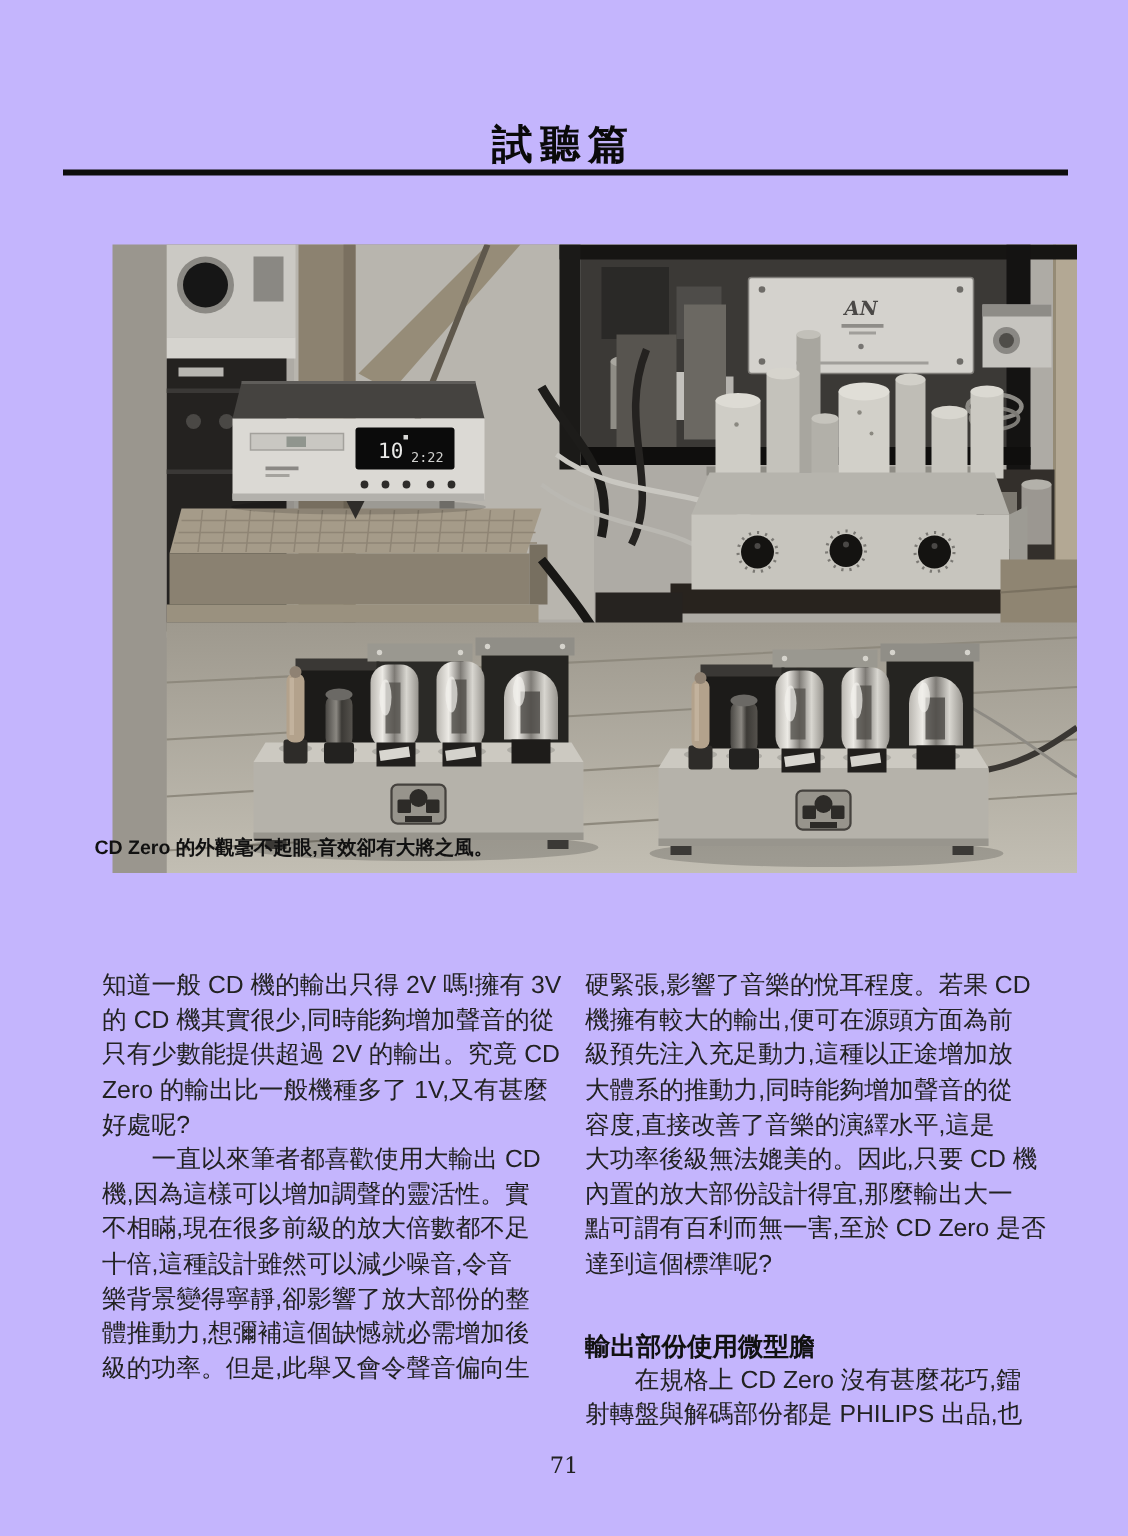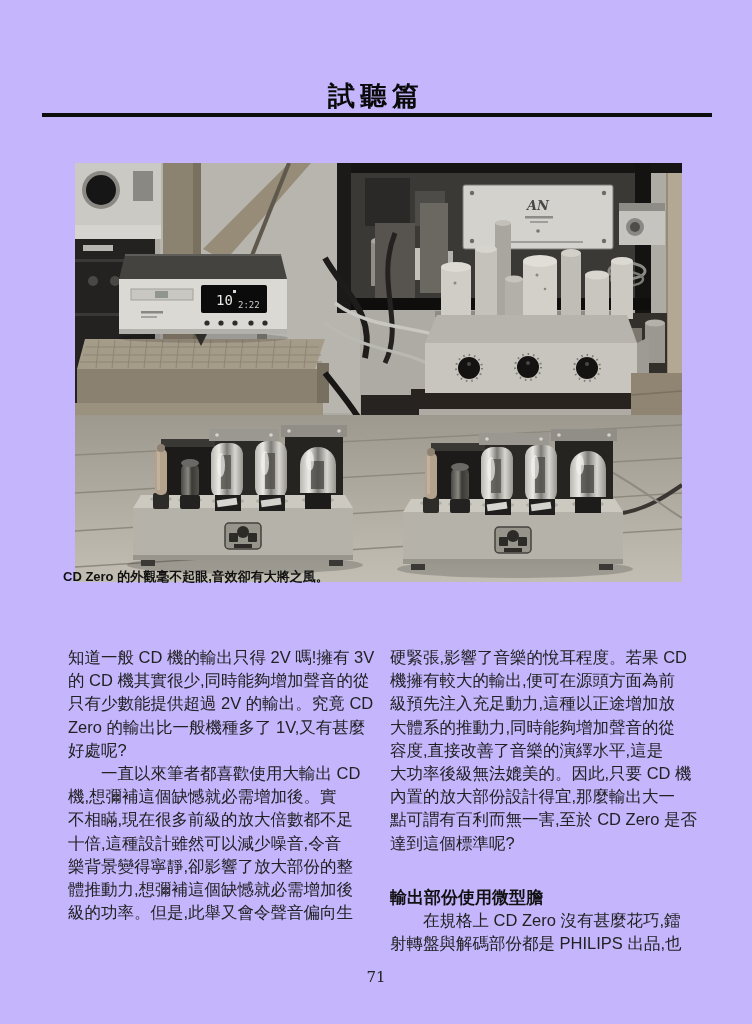--- a/index.html
+++ b/index.html
@@ -8,24 +8,24 @@
     font-family:"Liberation Sans",sans-serif;color:#1a1a1a;
   }
   .title{
     position:absolute;left:0;top:78px;width:752px;text-align:center;
     font-size:27px;font-weight:bold;letter-spacing:5px;color:#0a0a0a;
   }
   .rule{
     position:absolute;left:42px;top:113px;width:670px;height:4px;background:#0d0d0d;
   }
   .photo-wrap{
-    position:absolute;left:75px;top:163px;width:607px;height:419px;background:#9a968e;
+    position:absolute;left:75px;top:163px;width:607px;height:419px;background:#9a968e;padding-left:36px;
   }
   .caption{
-    position:absolute;left:63px;top:568px;width:620px;
+    position:absolute;left:63px;top:556px;width:620px;
     font-size:13px;font-weight:bold;color:#111;
   }
   .column{
     position:absolute;top:646px;width:310px;
     font-size:16.5px;line-height:23.2px;color:#222;
   }
   .col-left{left:68px;}
   .col-right{left:390px;}
   .line{white-space:nowrap;height:23.2px;}
   .subheading{
@@ -319,21 +319,21 @@
   <div class="caption">CD Zero 的外觀毫不起眼,音效卻有大將之風。</div>
 
   <div class="column col-left">
     <div>
         <div class="line">知道一般 CD 機的輸出只得 2V 嗎!擁有 3V</div>
         <div class="line">的 CD 機其實很少,同時能夠增加聲音的從</div>
         <div class="line">只有少數能提供超過 2V 的輸出。究竟 CD</div>
         <div class="line">Zero 的輸出比一般機種多了 1V,又有甚麼</div>
         <div class="line">好處呢?</div>
         <div class="line">　　一直以來筆者都喜歡使用大輸出 CD</div>
-        <div class="line">機,想彌補這個缺憾就必需增加後。實</div>
+        <div class="line">機,因為這樣可以增加調聲的靈活性。實</div>
         <div class="line">不相瞞,現在很多前級的放大倍數都不足</div>
         <div class="line">十倍,這種設計雖然可以減少噪音,令音</div>
         <div class="line">樂背景變得寧靜,卻影響了放大部份的整</div>
         <div class="line">體推動力,想彌補這個缺憾就必需增加後</div>
         <div class="line">級的功率。但是,此舉又會令聲音偏向生</div>
       </div>
   </div>
 
   <div class="column col-right">
     <div>

